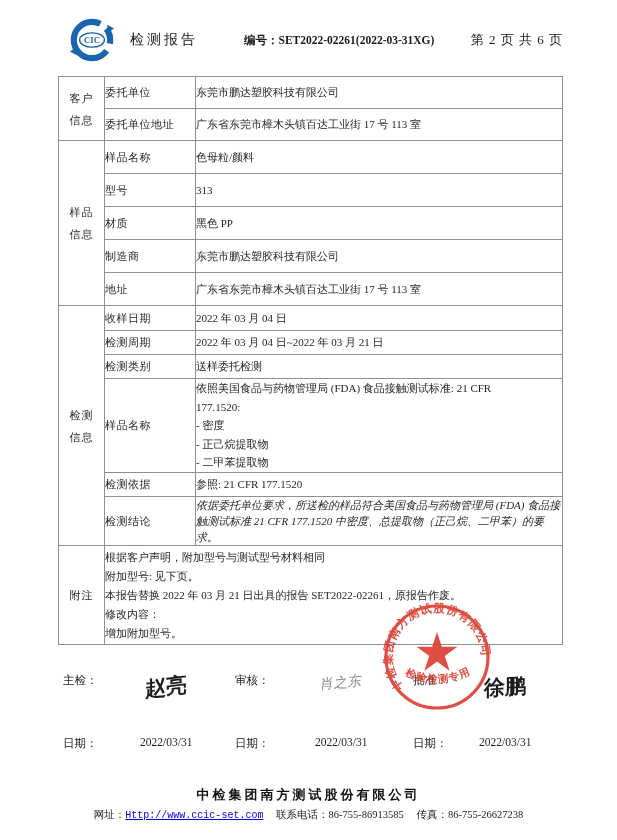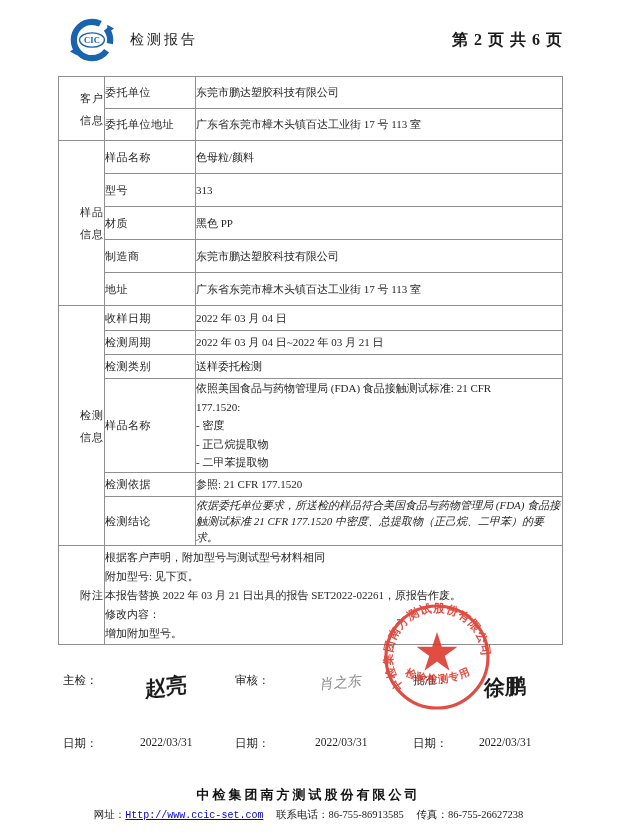--- a/index.html
+++ b/index.html
@@ -5,26 +5,26 @@
   html,body{margin:0;padding:0;}
   body{
     width:617px;height:840px;background:#ffffff;overflow:hidden;position:relative;
     font-family:"Liberation Serif","DejaVu Serif",serif;color:#262626;
   }
   
   .header{display:flex;align-items:center;padding:18px 54px 0 68px;}
   .logo{width:48px;height:44px;flex:0 0 auto;}
   .doc-title{font-size:14px;font-weight:normal;letter-spacing:3px;margin-left:14px;color:#1a1a1a;}
   .report-no{font-size:11.5px;font-weight:bold;margin-left:46px;color:#1a1a1a;}
-  .page-info{font-size:16px;font-weight:bold;margin-left:auto;color:#1a1a1a;letter-spacing:1px;}
+  .page-info{font-size:13px;font-weight:normal;margin-left:auto;color:#1a1a1a;letter-spacing:1px;}
   
   table.report{border-collapse:collapse;table-layout:fixed;width:505px;margin:14px 0 0 58px;}
   table.report td{border:1px solid #8f8f8f;font-size:11px;color:#262626;vertical-align:middle;
     overflow:hidden;padding:0;}
-  td.sec{text-align:right;white-space:pre-line;line-height:22px;letter-spacing:1px;}
+  td.sec{text-align:center;white-space:pre-line;line-height:22px;letter-spacing:1px;}
   td.lbl{padding-left:9px;letter-spacing:.5px;}
   td.val{padding-left:13px;padding-right:8px;}
   .pre{white-space:pre-line;}
   tr.h32{height:32px;} tr.h33{height:33px;} tr.h25{height:25px;} tr.h24{height:24px;}
   tr.h94{height:94px;} tr.h48{height:48px;} tr.h99{height:99px;}
   td.items{line-height:18.5px;}
   td.concl{line-height:16px;padding-top:2px;padding-bottom:2px;font-style:italic;}
   td.notes{line-height:19px;vertical-align:middle;margin-left:28px;}
   
   .sign-row{display:grid;grid-template-columns:172px 178px auto;padding:0 54px 0 63px;margin-top:28px;height:52px;align-items:center;}
@@ -50,20 +50,21 @@
 
 <div class="header">
   <svg class="logo" viewBox="0 0 48 46">
     <circle cx="24" cy="23" r="19" fill="none" stroke="#1a63ae" stroke-width="6.5" stroke-dasharray="86 8" stroke-dashoffset="-12" stroke-linecap="butt"></circle>
     <polygon points="40,7 47,11 40,16" fill="#1a63ae"></polygon>
     <polygon points="8,39 1,35 8,30" fill="#1a63ae"></polygon>
     <ellipse cx="24" cy="23" rx="13" ry="7.5" fill="#ffffff" stroke="#1a63ae" stroke-width="1.4"></ellipse>
     <text x="24" y="26.5" font-size="9" font-weight="bold" fill="#1a63ae" text-anchor="middle" font-family="Liberation Serif,serif">CIC</text>
   </svg>
   <div class="doc-title">检测报告</div>
+  <div class="report-no">编号：SET2022-02261(2022-03-31XG)</div>
   <div class="page-info">第 2 页 共 6 页</div>
 </div>
 
 <table class="report">
   <colgroup>
       <col style="width:46px">
       <col style="width:91px">
       <col>
     </colgroup>
   <tbody>

